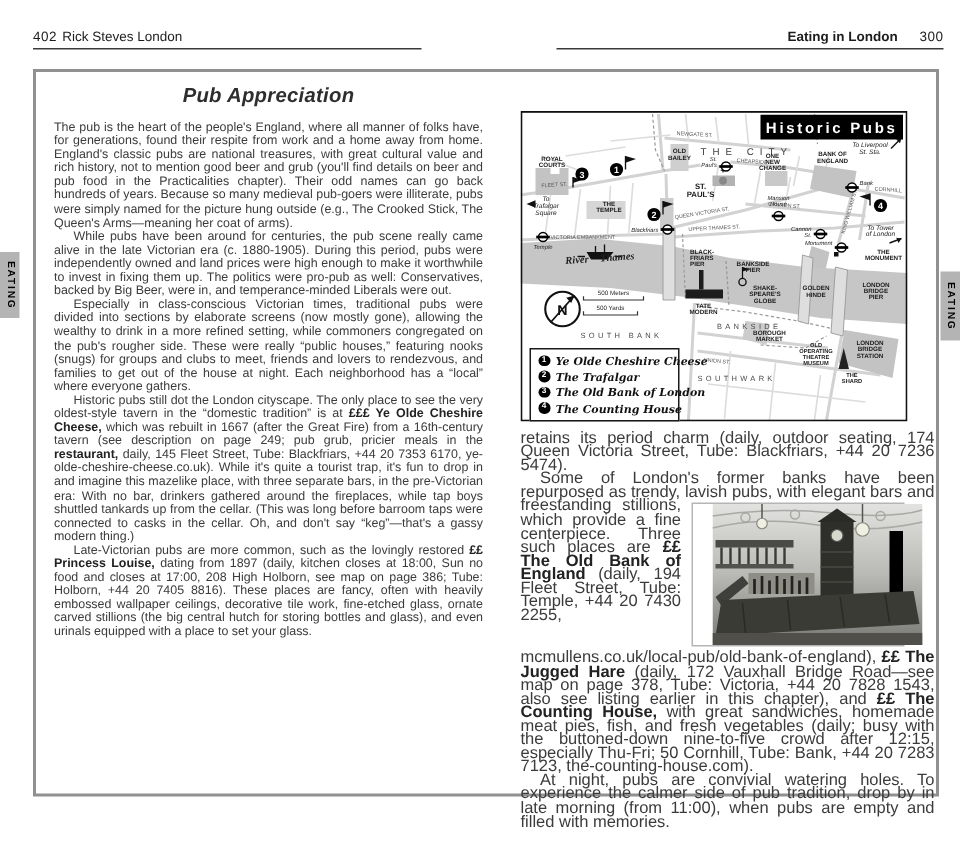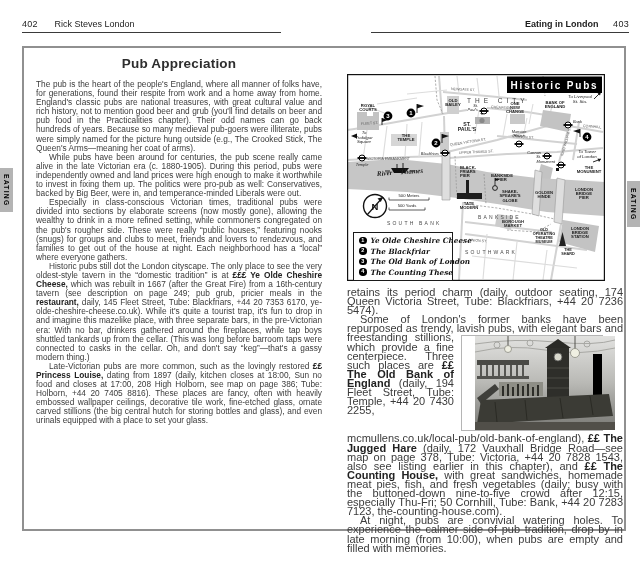--- a/index.html
+++ b/index.html
@@ -11,21 +11,21 @@
   .runhead .bold{font-weight:bold;text-align:right;}
   .headrule{position:absolute;top:32px;height:0;border-top:1.2px solid #3a3a3a;}
   
   .bigbox{position:absolute;left:22px;top:46px;width:604px;height:485px;
           border:2px solid #909090;background:#fff;box-sizing:border-box;}
   
   .tab{position:absolute;background:#b4b4b4;color:#000;display:flex;align-items:center;justify-content:center;}
   .tab span{writing-mode:vertical-rl;font-size:6.8px;font-weight:bold;letter-spacing:1.2px;}
   
   .leftcol{position:absolute;left:36px;top:56px;width:286px;}
-  .article-title{font-size:13.5px;font-weight:bold;color:#2e2e2e;text-align:center;letter-spacing:.2px;margin:0 0 9px 0;}
+  .article-title{font-size:13.5px;font-weight:bold;color:#2e2e2e;text-align:center;letter-spacing:.2px;margin:0 0 9px 0;font-style:italic;}
   .bodytext{font-size:8.3px;line-height:9.1px;text-align:justify;}
   .bodytext p,.rp{margin:0;}
   .para{text-indent:13px;}
   .para:first-child{text-indent:0;}
   .b{font-weight:bold;color:#222;}
   
   .rightcol{position:absolute;left:347px;top:288px;width:276px;}
   .rp{font-size:11px;line-height:9.1px;text-align:justify;}
   .ind{text-indent:13px;}
   .photofloat{float:right;width:140px;height:94px;margin:2px 20px 3px 7px;
@@ -44,25 +44,25 @@
   .st{fill:#5a5a5a;}
   .it{font-family:"Liberation Serif",serif;font-style:italic;fill:#222;}
 </style>
 </head>
 <body>
 
 <div class="page">
 
   <div class="runhead" style="left:22px;">
     <span class="num">402</span>
-    <span style="margin-left:14px;text-align:center;">Rick Steves London</span>
+    <span style="margin-left:1px;text-align:center;">Rick Steves London</span>
   </div>
   <div class="runhead" style="right:11px;">
     <span class="bold">Eating in London</span>
-    <span class="num" style="margin-left:12px;">403</span>
+    <span class="num" style="margin-left:12px;">300</span>
   </div>
   <div class="headrule" style="left:22px;width:259px;"></div>
   <div class="headrule" style="left:371px;width:258px;"></div>
 
   <div class="bigbox"></div>
 
   <div class="tab" style="left:0;top:168px;width:13px;height:44px;">
     <span>EATING</span>
   </div>
   <div class="tab" style="left:627px;top:181px;width:13px;height:46px;">
@@ -321,31 +321,31 @@
 
   <div class="legendbox">
 
       <div class="legrow">
         <span class="legnum">1</span>
         <span class="legname">Ye Olde Cheshire Cheese</span>
       </div>
 
       <div class="legrow">
         <span class="legnum">2</span>
-        <span class="legname">The Blackfriar</span>
+        <span class="legname">The Trafalgar</span>
       </div>
 
       <div class="legrow">
         <span class="legnum">3</span>
         <span class="legname">The Old Bank of London</span>
       </div>
 
       <div class="legrow">
         <span class="legnum">4</span>
-        <span class="legname">The Counting These</span>
+        <span class="legname">The Counting House</span>
       </div>
     </div>
 
   <div class="rightcol">
     <p class="rp"><span>retains its period charm (daily, outdoor seating, 174 Queen Victoria Street, Tube: Blackfriars, +44 20 7236 5474).</span></p>
     <p class="rp ind"><span><span>Some of London's former banks have been repurposed as trendy, lavish pubs, with elegant bars and freestanding stillions, </span></span><span class="photofloat"><svg width="140" height="94" viewBox="0 0 140 94">
         <defs>
           <linearGradient id="pg" x1="0" y1="0" x2="0" y2="1">
             <stop offset="0" stop-color="#e2e2e0"></stop>
                 <stop offset="0.5" stop-color="#b9b9b5"></stop>
@@ -400,16 +400,16 @@
                 <path d="M63,49 V60"></path>
           </g>
         </g>
         <rect x="118" y="18" width="9" height="46" fill="#57575১"></rect>
         <g>
           <polygon points="6,64 134,58 138,80 2,88" fill="#3b3b35"></polygon>
           <path d="M20,66 L22,86 M50,64 L52,84 M85,62 L88,82 M115,60 L118,79" stroke="#2a2a24" stroke-width="1"></path>
           <rect x="0" y="86" width="140" height="8" fill="#514f49"></rect>
         </g>
       </svg></span><span><span>which provide a fine centerpiece. Three such places are </span><span class="b">££ The Old Bank of England</span><span> (daily, 194 Fleet Street, Tube: Temple, +44 20 7430 2255, mcmullens.co.uk/local-pub/old-bank-of-england), </span><span class="b">££ The Jugged Hare</span><span> (daily, 172 Vauxhall Bridge Road—see map on page 378, Tube: Victoria, +44 20 7828 1543, also see listing earlier in this chapter), and </span><span class="b">££ The Counting House,</span><span> with great sandwiches, homemade meat pies, fish, and fresh vegetables (daily; busy with the buttoned-down nine-to-five crowd after 12:15, especially Thu-Fri; 50 Cornhill, Tube: Bank, +44 20 7283 7123, the-counting-house.com).</span></span></p>
-    <p class="rp ind"><span>At night, pubs are convivial watering holes. To experience the calmer side of pub tradition, drop by in late morning (from 10:00), when pubs are empty and filled with memories.</span></p>
+    <p class="rp ind"><span>At night, pubs are convivial watering holes. To experience the calmer side of pub tradition, drop by in late morning (from 11:00), when pubs are empty and filled with memories.</span></p>
   </div>
 
 </div>
 
 </body></html>

